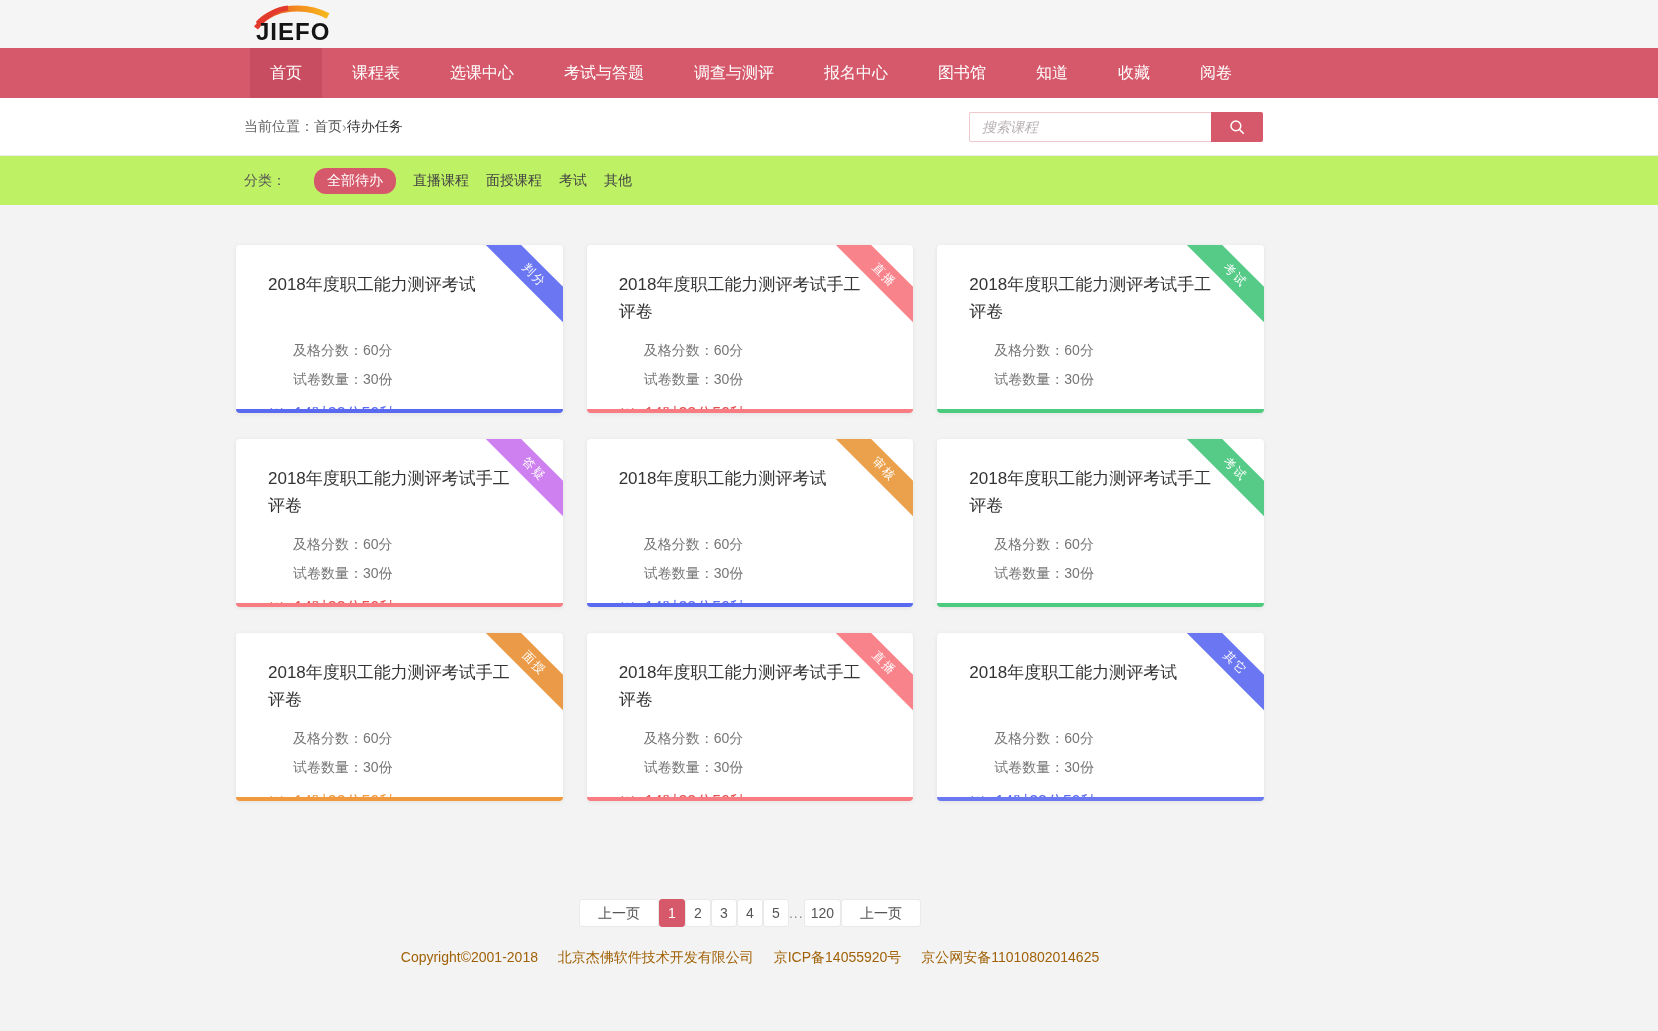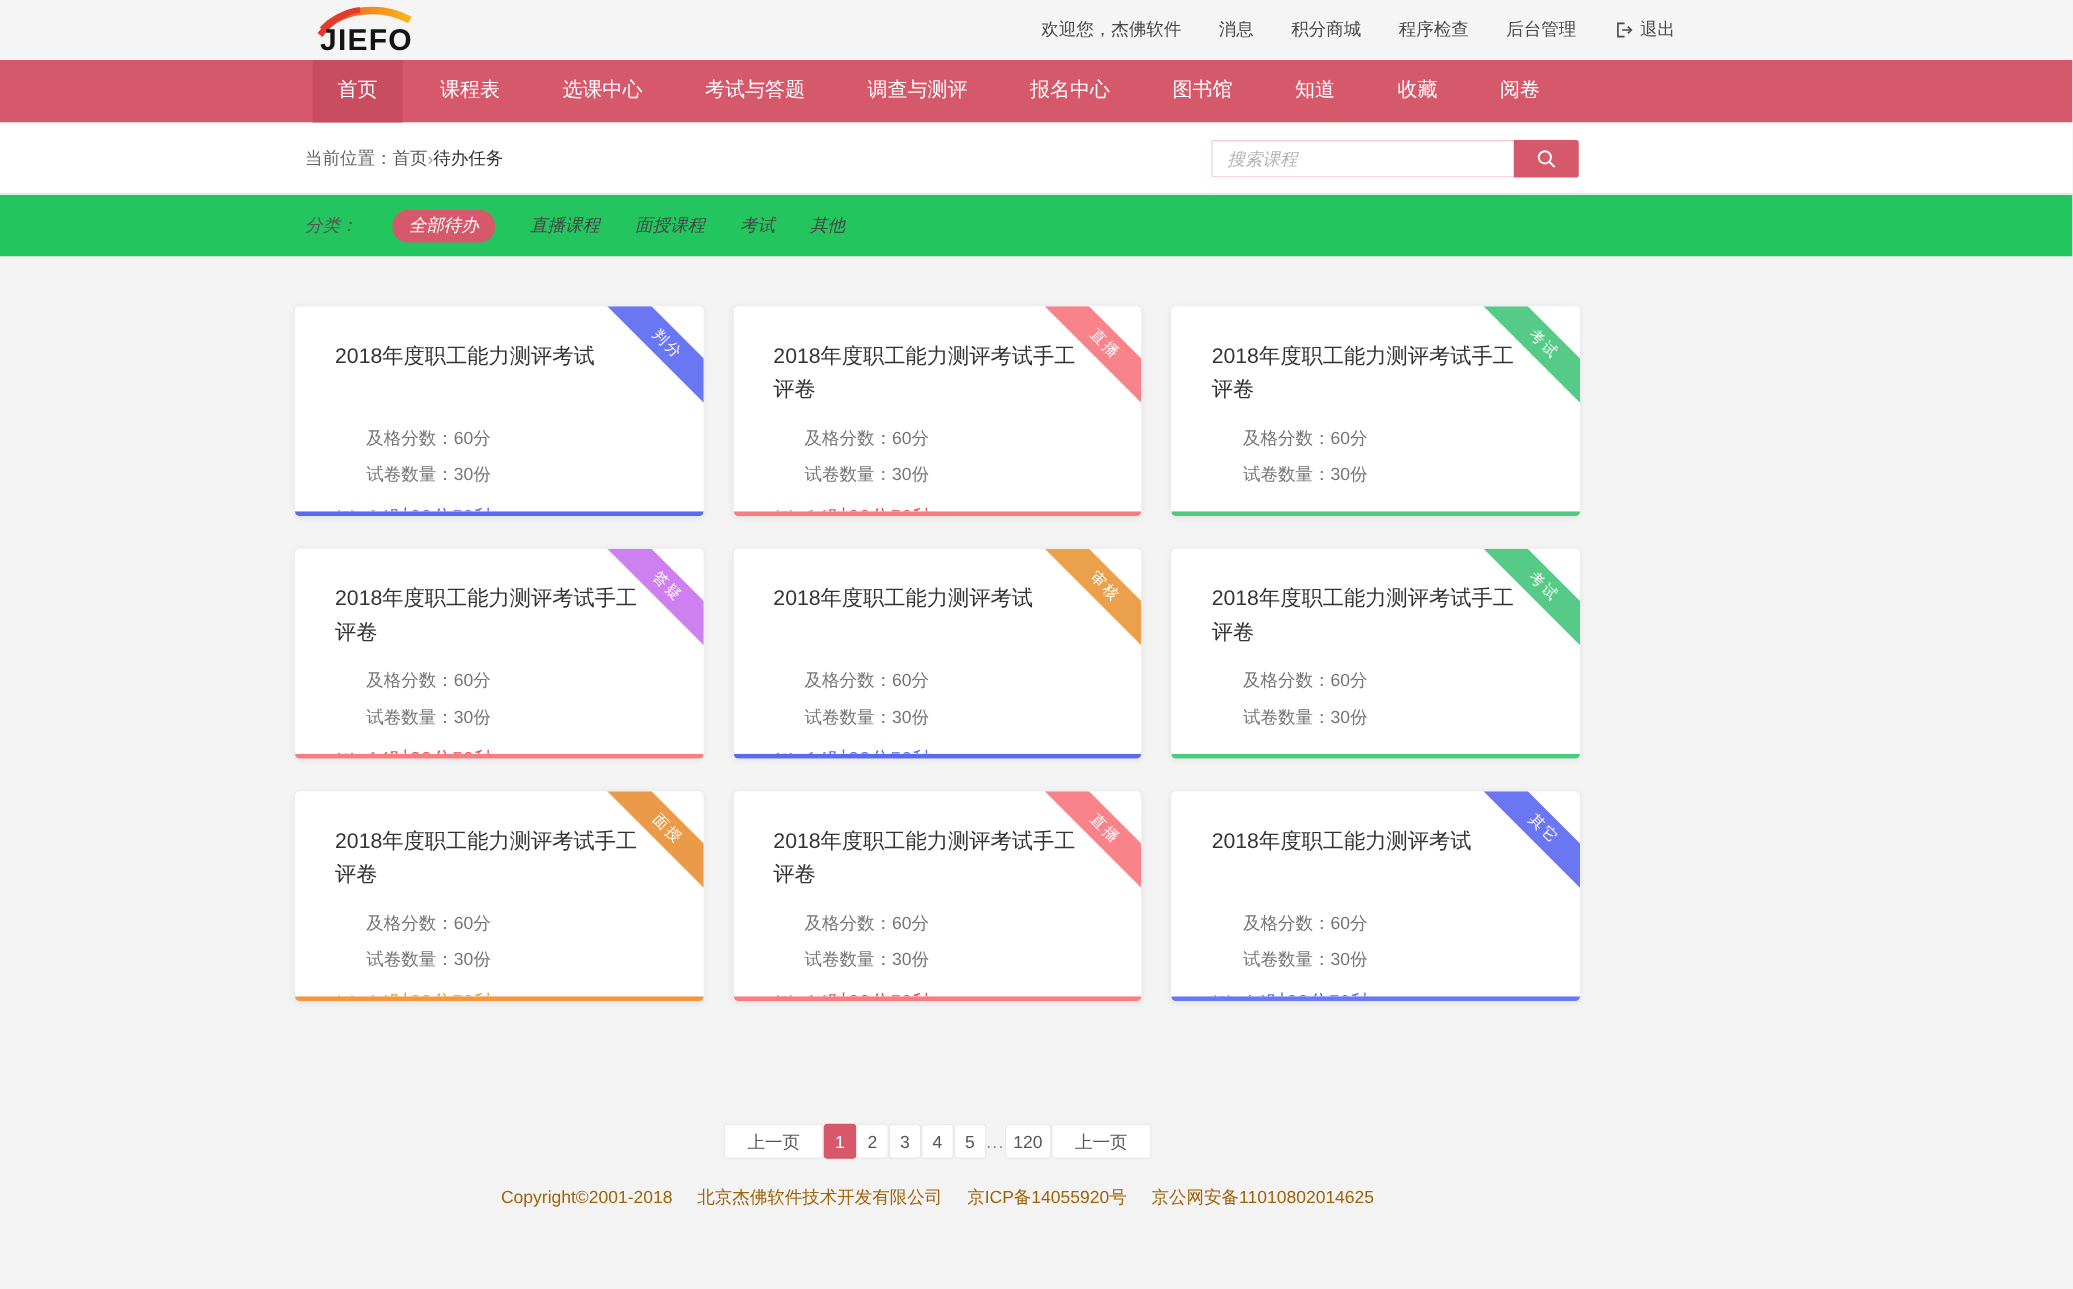--- a/index.html
+++ b/index.html
@@ -33,21 +33,21 @@
   .breadcrumb .cur { color:#333; }
   .searchbox { display:flex; align-items:stretch; height:30px; }
   .searchbox input { width:242px; height:30px; border:1px solid #f0c8cd; border-right:none;
                      border-radius:2px 0 0 2px; padding:0 12px; font-size:14px; color:#555;
                      outline:none; background:#fff; font-family:inherit; }
   .searchbox input::placeholder { color:#b9b1b2; font-style:italic; }
   .search-btn { width:52px; background:#d5596b; border:none; border-radius:0 2px 2px 0;
                 display:flex; align-items:center; justify-content:center; cursor:pointer; }
 
   
-  .filterbar { height:50px; background:#22c55e; border-top:1px solid #ededee;font-style:italic; }
+  .filterbar { height:50px; background:#bef264; border-top:1px solid #ededee; }
   .filterbar-inner { height:100%; margin-left:236px; display:flex; align-items:center;
                      gap:28px; padding-left:8px; font-size:14px; color:#555; }
   .filter-item { cursor:pointer; color:#444; }
   .filter-item.pill { background:#d5596b; color:#fff; padding:4px 13px; border-radius:12px; }
 
   
   .main { width:1028px; margin-left:236px; }
   .grid { margin-top:40px; display:grid; grid-template-columns:repeat(3,1fr);
           column-gap:24px; row-gap:26px; }
   .card { position:relative; background:#fff; height:168px; border-radius:4px;
@@ -87,35 +87,20 @@
             <stop offset="0" stop-color="#e23b2e"></stop>
             <stop offset="0.55" stop-color="#f28a1f"></stop>
             <stop offset="1" stop-color="#f6b81d"></stop>
           </linearGradient>
         </defs>
         <path d="M10 20 C 26 2, 58 0, 80 12" fill="none" stroke="url(#swoosh)" stroke-width="6"></path>
         <path d="M8 24 C 18 11, 30 5, 40 4" fill="none" stroke="#e23b2e" stroke-width="5"></path>
         <text x="8" y="36" font-family="Liberation Sans, sans-serif" font-size="24" font-weight="bold" fill="#141414" letter-spacing="1">JIEFO</text>
       </svg>
     </div>
-    <div class="top-links">
-      <span class="welcome">欢迎您，杰佛软件</span>
-      <span class="tl">消息</span>
-      <span class="tl">积分商城</span>
-      <span class="tl">程序检查</span>
-      <span class="tl">后台管理</span>
-      <span class="logout">
-        <svg width="16" height="16" viewBox="0 0 24 24" fill="none" stroke="#4a4a4a" stroke-width="2">
-          <path d="M13 4H5v16h8"></path>
-          <path d="M10 12h11"></path>
-          <path d="M17 8l4 4-4 4"></path>
-        </svg>
-        <span>退出</span>
-      </span>
-    </div>
   </div>
 </div>
 
 <div class="nav">
   <div class="nav-inner" id="nav-items">
       <div class="nav-item active">首页</div>
       <div class="nav-item">课程表</div>
       <div class="nav-item">选课中心</div>
       <div class="nav-item">考试与答题</div>
       <div class="nav-item">调查与测评</div>
@@ -143,21 +128,21 @@
           <path d="M15.5 15.5L21 21"></path>
         </svg>
       </button>
     </div>
   </div>
 </div>
 
 <div class="filterbar">
   <div class="filterbar-inner">
     <span>分类：</span>
-    <span id="filter-items" style="display:flex; gap:28px; align-items:center;">
+    <span id="filter-items" style="display:flex; gap:17px; align-items:center;">
         <span class="filter-item pill">全部待办</span>
         <span class="filter-item">直播课程</span>
         <span class="filter-item">面授课程</span>
         <span class="filter-item">考试</span>
         <span class="filter-item">其他</span>
       </span>
   </div>
 </div>
 
 <div class="main">

